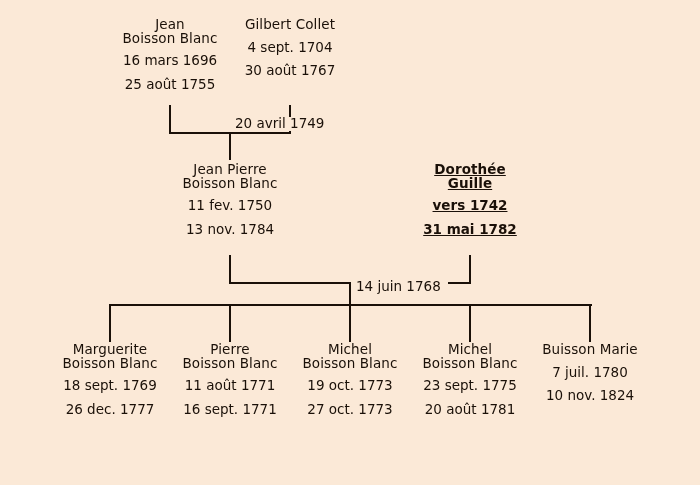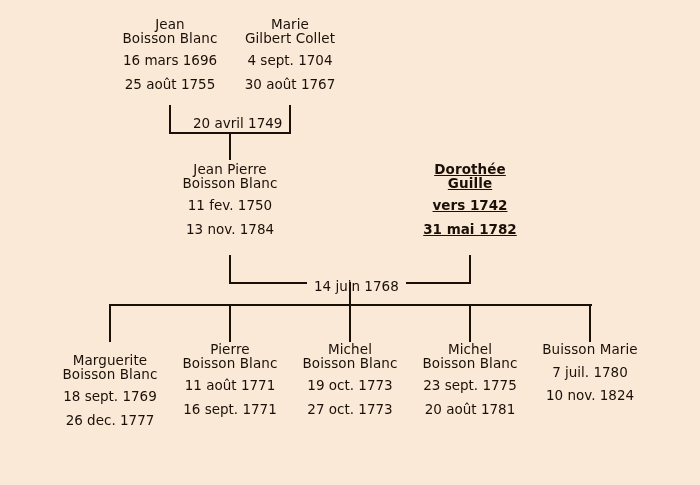--- a/index.html
+++ b/index.html
@@ -64,38 +64,38 @@
   }
 
   
   .union-label {
     position: absolute;
     font-size: 13.5px;
     white-space: nowrap;
     background: #fbe9d7;
     padding: 0 7px;
     line-height: 1;
+    margin-left: 42px;
   }
 </style>
 </head>
 <body>
 
 <div id="chart">
 
   <div class="person" style="left:90px; top:18px;">
     <div class="name-line">Jean</div>
     <div class="name-line">Boisson Blanc</div>
     <div class="dates">
       <div class="date-line">16 mars 1696</div>
       <div class="date-line">25 août 1755</div>
     </div>
   </div>
 
   <div class="person" style="left:210px; top:18px;">
-    <div class="name-line">Marie</div>
     <div class="name-line">Gilbert Collet</div>
     <div class="dates">
       <div class="date-line">4 sept. 1704</div>
       <div class="date-line">30 août 1767</div>
     </div>
   </div>
 
   <div class="vline" style="left:169px; top:105px; height:29px;"></div>
   <div class="vline" style="left:289px; top:105px; height:29px;"></div>
   <div class="hline" style="left:169px; top:132px; width:122px;"></div>
@@ -129,21 +129,21 @@
   <div class="vline" style="left:349px; top:282px; height:24px;"></div>
 
   <div class="hline" style="left:110px; top:304px; width:482px;"></div>
 
   <div class="vline" style="left:109px; top:304px; height:38px;"></div>
   <div class="vline" style="left:229px; top:304px; height:38px;"></div>
   <div class="vline" style="left:349px; top:304px; height:38px;"></div>
   <div class="vline" style="left:469px; top:304px; height:38px;"></div>
   <div class="vline" style="left:589px; top:304px; height:38px;"></div>
 
-  <div class="person" style="left:30px; top:354px;">
+  <div class="person" style="left:30px; top:343px;">
     <div class="name-line">Marguerite</div>
     <div class="name-line">Boisson Blanc</div>
     <div class="dates">
       <div class="date-line">18 sept. 1769</div>
       <div class="date-line">26 dec. 1777</div>
     </div>
   </div>
 
   <div class="person" style="left:150px; top:343px;">
     <div class="name-line">Pierre</div>

